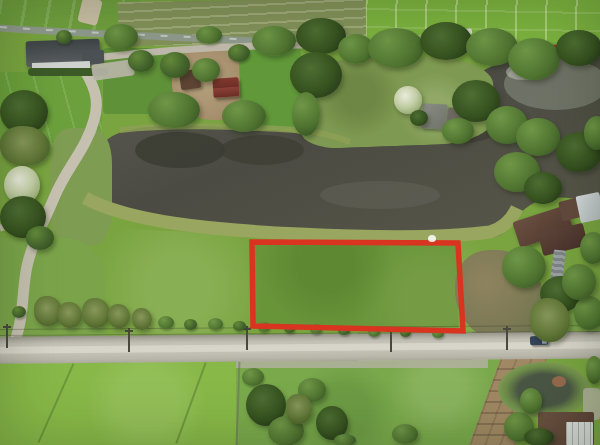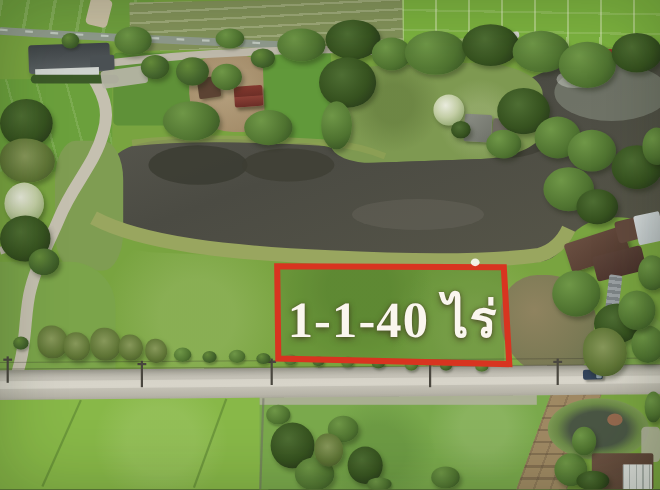--- a/index.html
+++ b/index.html
@@ -237,15 +237,14 @@
   <div class="tr b m" style="left:334px;top:434px;width:22px;height:12px;"></div>
   <div class="tr m" style="left:504px;top:412px;width:30px;height:30px;"></div>
   <div class="tr d" style="left:524px;top:428px;width:30px;height:18px;"></div>
   <div class="tr m" style="left:520px;top:388px;width:22px;height:26px;"></div>
   <div class="tr m" style="left:586px;top:356px;width:16px;height:28px;"></div>
 
   <svg class="abs overlay-svg" width="600" height="445">
     <polygon points="252,242 458,243 463,331 253,326" fill="rgba(216,52,32,0.03)" stroke="#d83420" stroke-width="5.5" stroke-linejoin="miter"></polygon>
   </svg>
   <div class="abs speck"></div>
-  <div class="abs area-label">1-1-40 ไร่</div>
 
 </div>
 
 </body></html>

